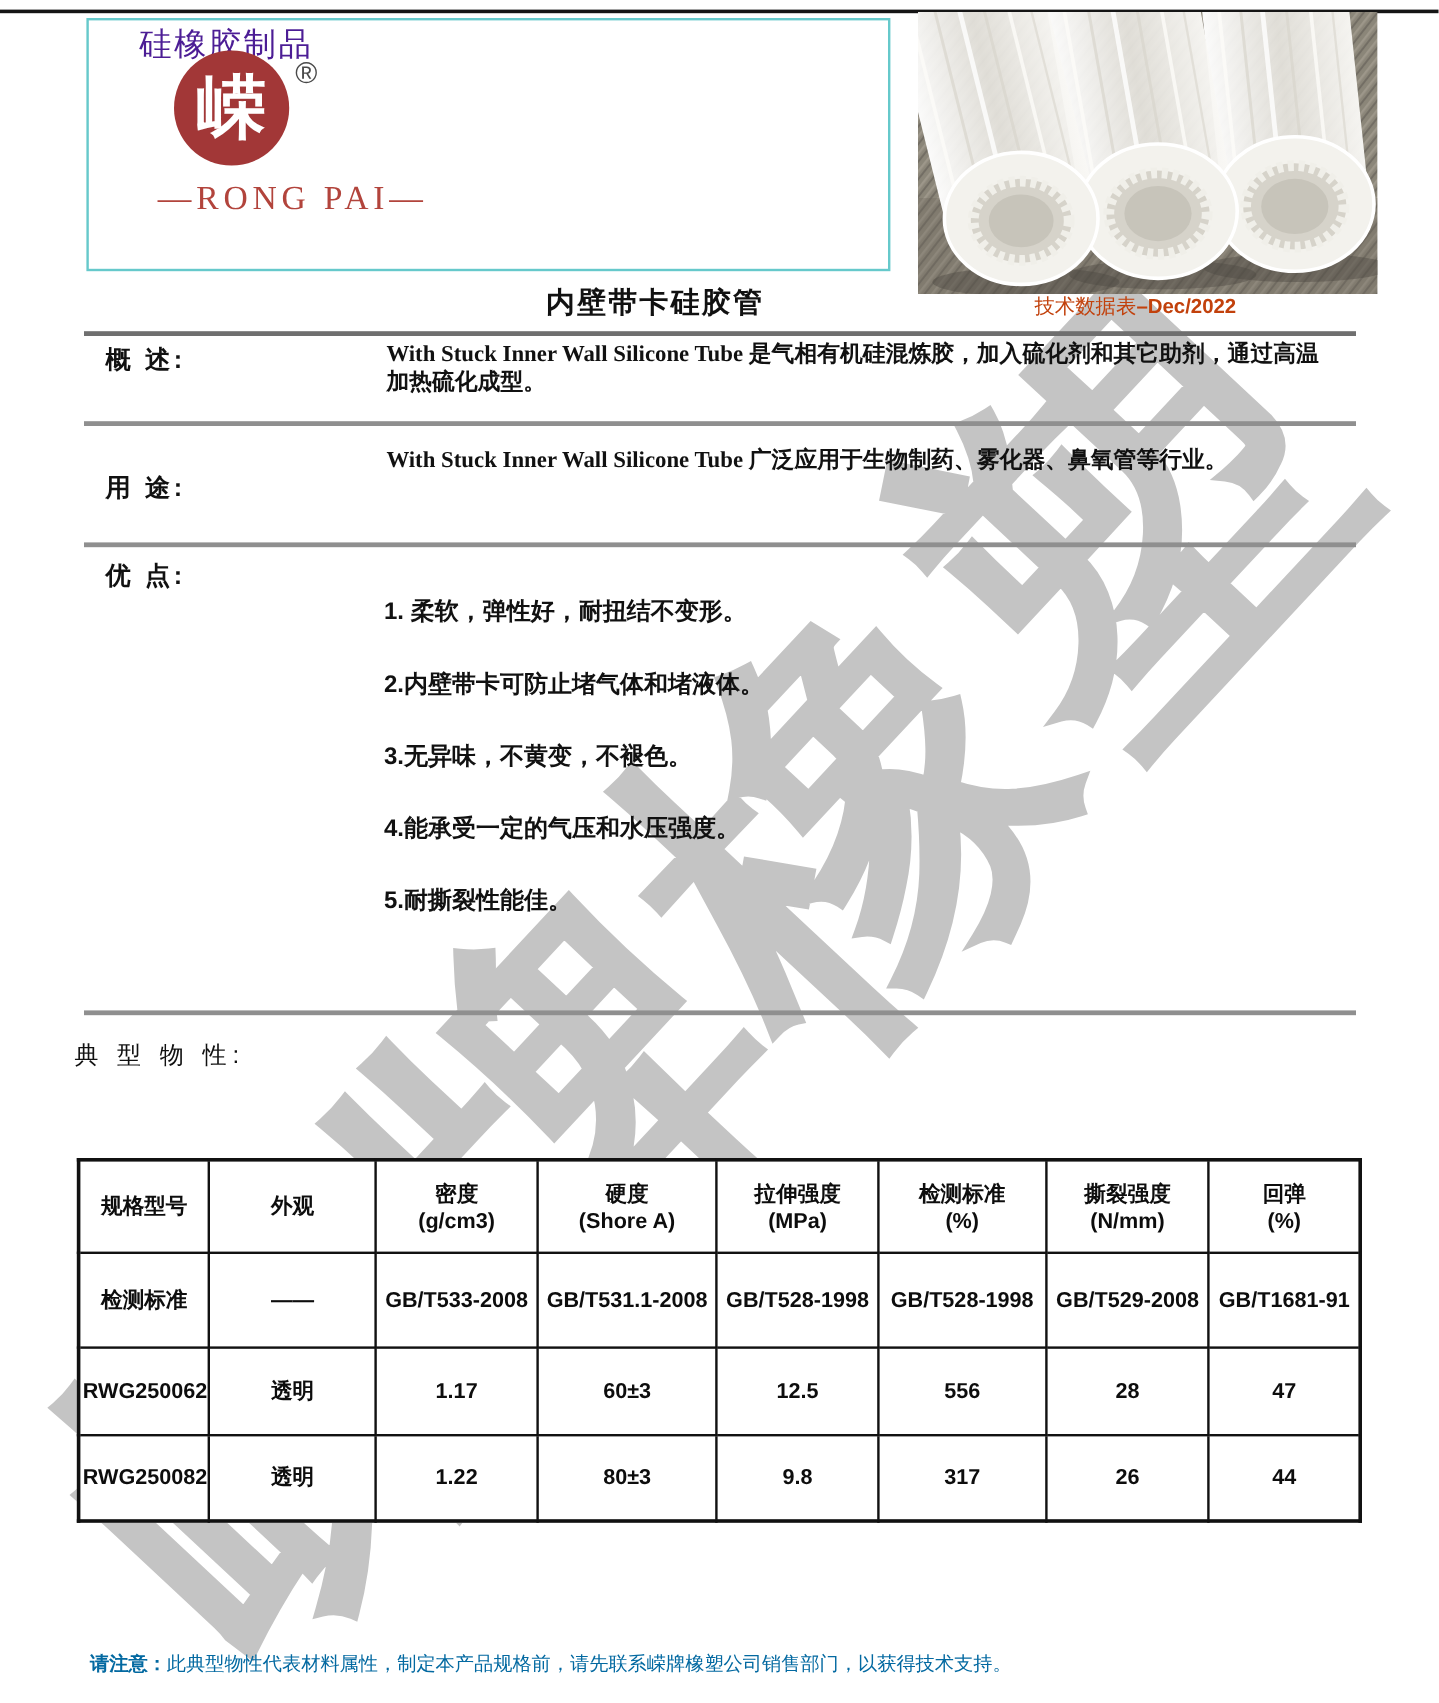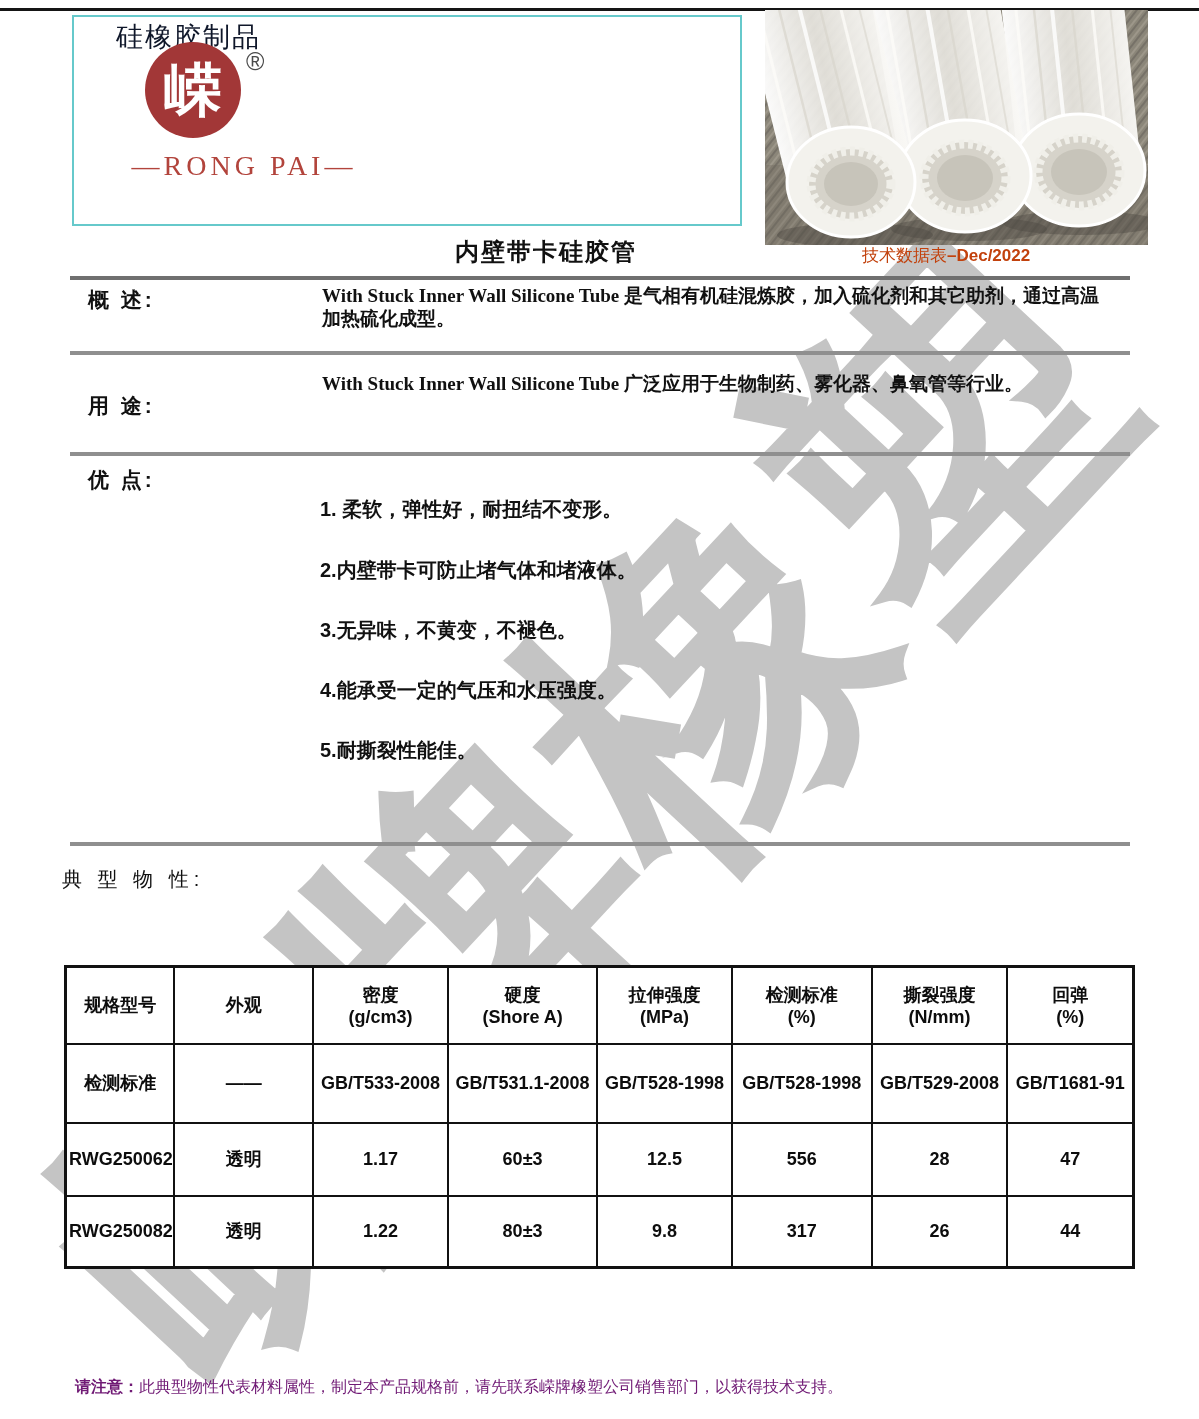--- a/index.html
+++ b/index.html
@@ -5,21 +5,21 @@
   html,body{margin:0;padding:0;background:#ffffff;}
   .page{position:relative;width:1199px;height:1419px;background:#ffffff;overflow:hidden;
         font-family:"Liberation Sans", sans-serif;color:#111;}
   .abs{position:absolute;}
 
   
   .top-line{left:0;top:8px;width:1199px;height:3px;background:#151515;z-index:2;}
 
   
   .logo-box{left:72px;top:15px;width:666px;height:207px;border:2px solid #66c9cb;background:#fff;z-index:2;}
-  .brand-cn{position:absolute;left:42px;top:2px;font-size:27px;letter-spacing:2px;color:#0f172a;}
+  .brand-cn{position:absolute;left:42px;top:2px;font-size:27px;letter-spacing:2px;color:#4c1d95;}
   .logo-circle{position:absolute;left:71px;top:25px;width:96px;height:96px;border-radius:50%;
                background:#a23737;display:flex;align-items:center;justify-content:center;}
   .logo-circle span{color:#ffffff;font-size:58px;font-weight:bold;line-height:1;}
   .reg-mark{position:absolute;left:172px;top:30px;font-size:25px;color:#4a4a4a;}
   .brand-en{position:absolute;left:20px;top:133px;width:300px;text-align:center;color:#b2443c;
             font-family:"Liberation Serif", serif;font-size:28px;letter-spacing:4px;white-space:nowrap;}
   .title-en{position:absolute;left:42px;top:170px;font-size:27px;font-weight:bold;white-space:nowrap;}
 
   
   .photo{left:765px;top:10px;width:383px;height:235px;z-index:2;}
@@ -45,21 +45,21 @@
   .prop-table{left:64px;top:965px;width:1071px;z-index:2;border-collapse:collapse;background:#fff;
               table-layout:fixed;font-size:18px;font-weight:bold;}
   .prop-table, .prop-table td, .prop-table th{border:2px solid #111;}
   .prop-table{border-width:3px;}
   .prop-table td, .prop-table th{text-align:center;vertical-align:middle;padding:0 2px;
               font-family:"Liberation Sans", sans-serif;color:#0d0d0d;overflow:hidden;}
   .th-unit{display:block;font-weight:bold;}
   .th-unit:empty{display:none;}
   tr.hdr{height:77px;} tr.r1{height:79px;} tr.r2{height:73px;} tr.r3{height:72px;}
 
-  .footer-note{left:75px;top:1377px;font-size:16px;color:#701a75;z-index:2;white-space:nowrap;}
+  .footer-note{left:75px;top:1377px;font-size:16px;color:#0369a1;z-index:2;white-space:nowrap;}
   .footer-note .bold{font-weight:bold;}
 
   
   .watermark{left:-100px;top:640px;width:1380px;height:340px;line-height:340px;text-align:center;
              font-size:340px;font-weight:bold;color:#c4c4c4;white-space:nowrap;z-index:1;
              transform:rotate(-47deg);transform-origin:50% 50%;letter-spacing:2px;user-select:none;}
 </style>
 </head>
 <body>
 

